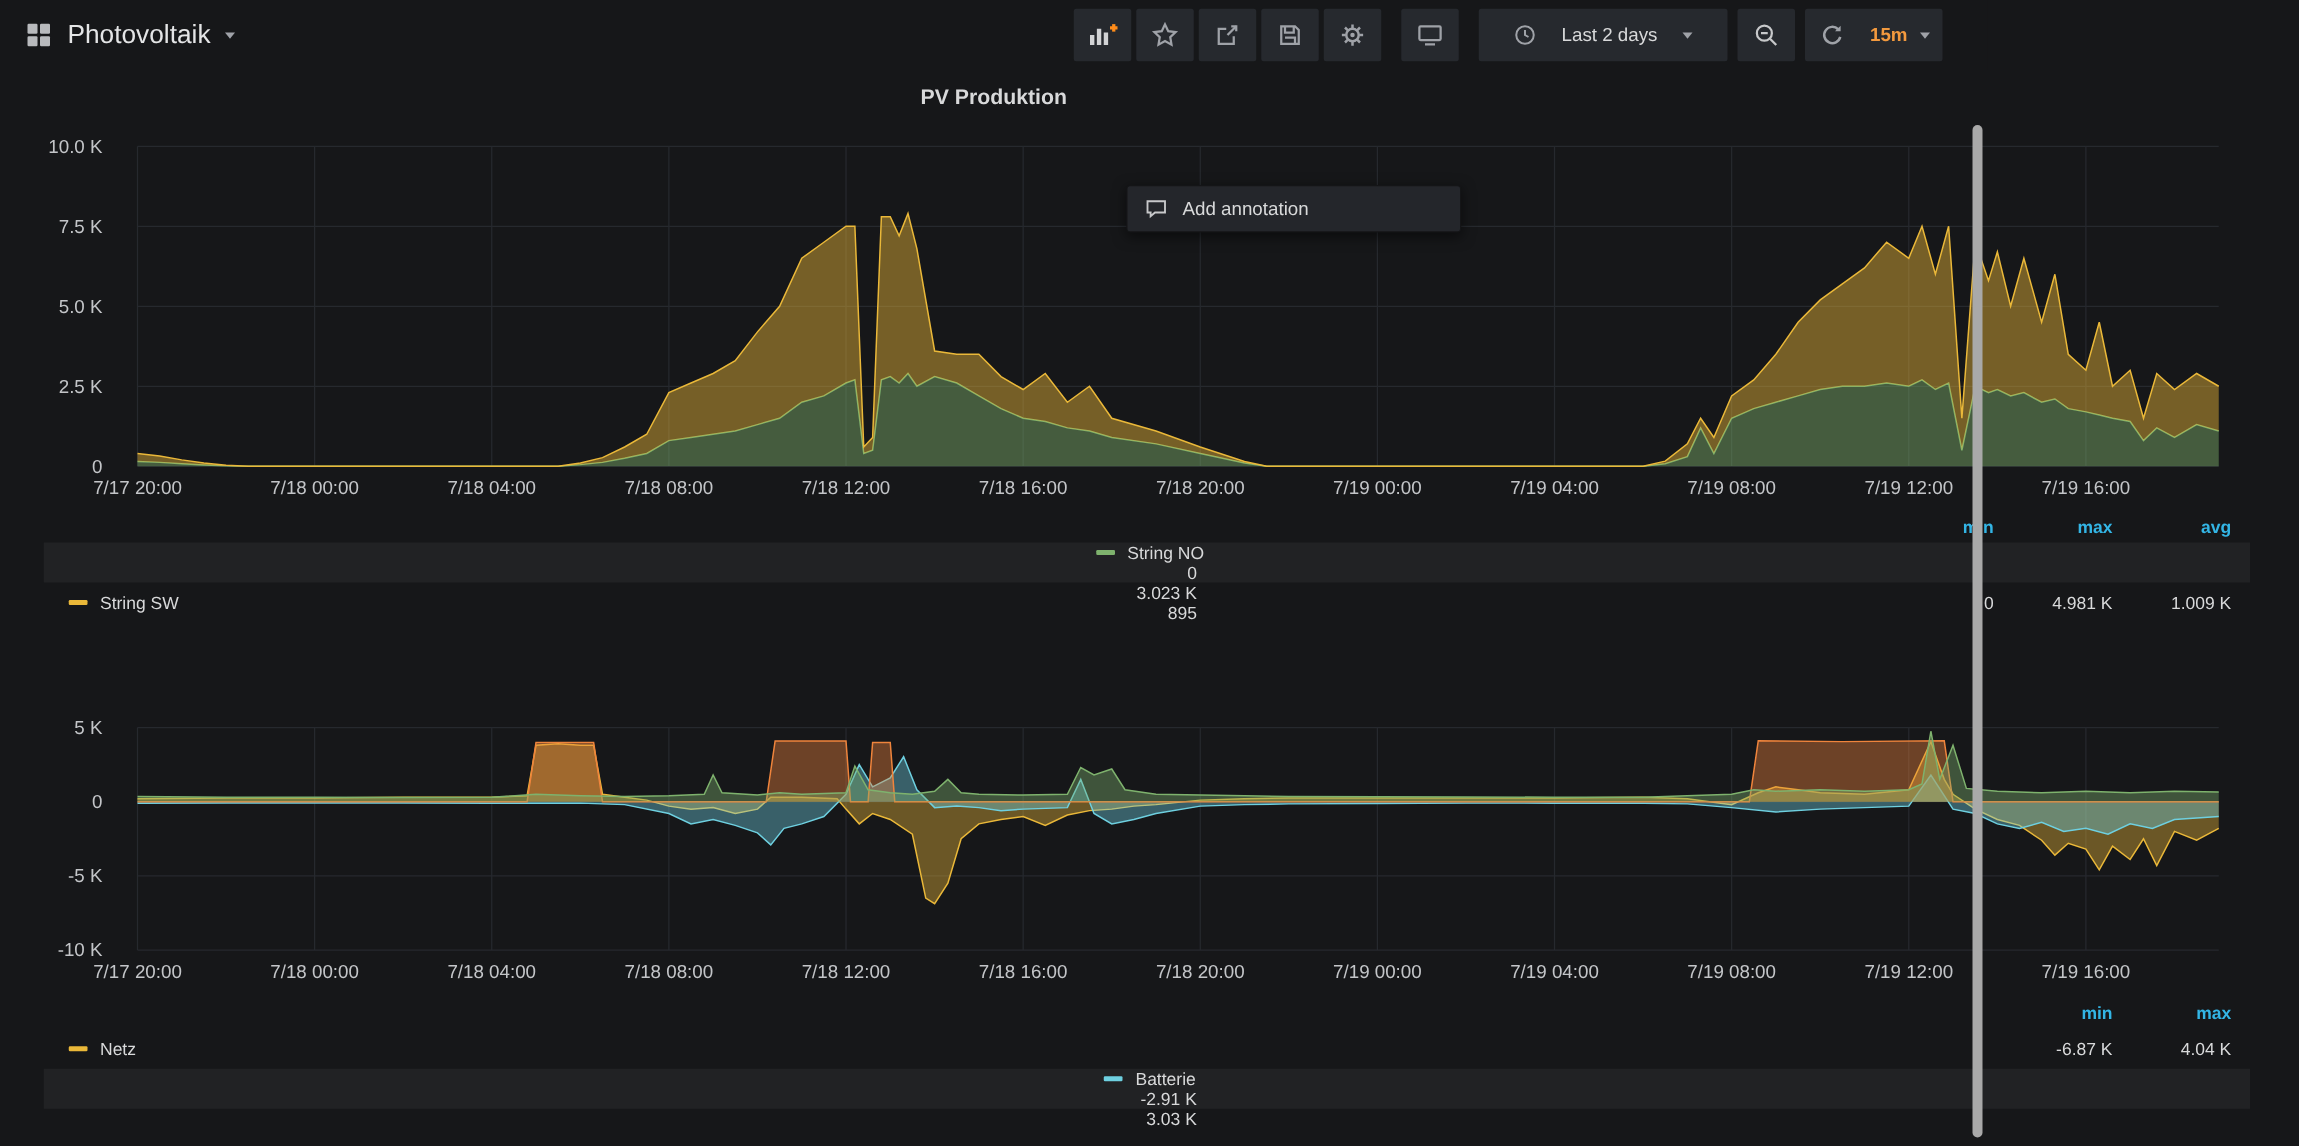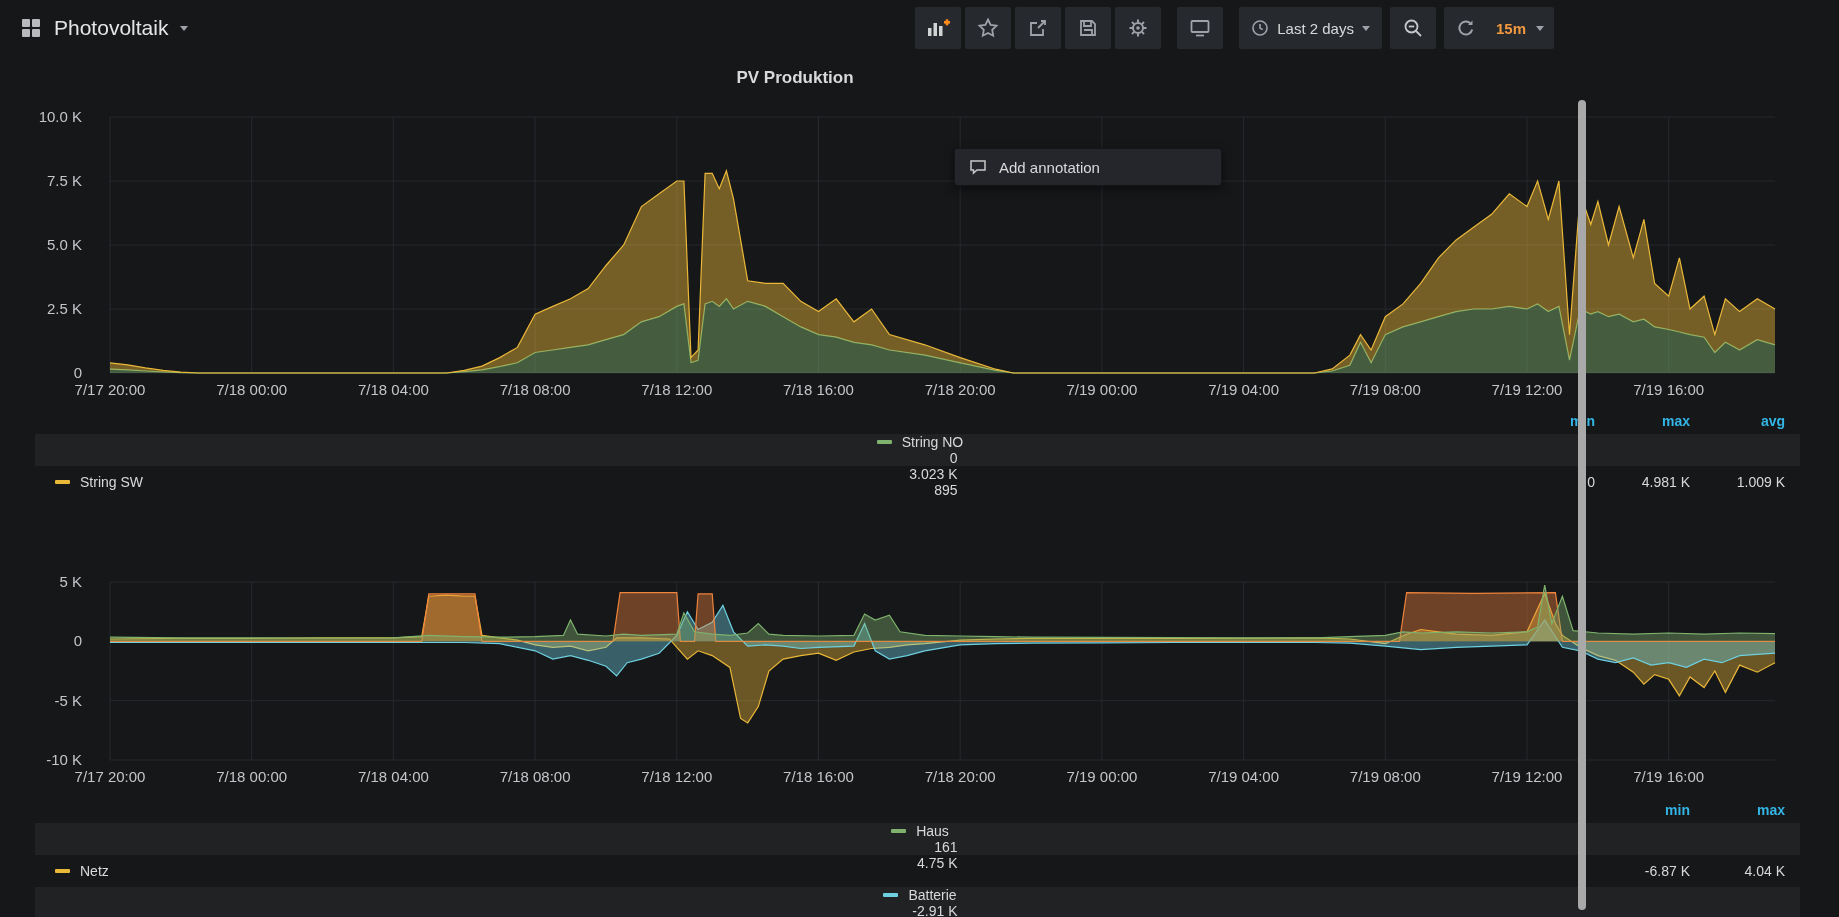--- a/index.html
+++ b/index.html
@@ -20,21 +20,21 @@
   .dash-title{font-size:21px;color:#e4e5e6;cursor:pointer;}
   .nav-right{display:flex;align-items:center;}
   .btn-group{display:flex;gap:4px;}
   .gap{width:16px;}
   .gap-s{width:8px;}
   .nav-btn{
     min-width:46px;height:42px;background:#26292e;border-radius:2px;
     display:flex;align-items:center;justify-content:center;cursor:pointer;
     box-sizing:border-box;
   }
-  .nav-btn.text{padding:0 12px;gap:8px;font-size:15px;color:#d8d9da;}
+  .nav-btn.text{padding:0 28px;gap:20px;font-size:15px;color:#d8d9da;}
   .refresh-group{display:flex;align-items:center;background:#26292e;border-radius:2px;height:42px;cursor:pointer;}
   .refresh-group .seg{display:flex;align-items:center;justify-content:center;height:42px;}
   .refresh-label{font-weight:700;font-size:15px;padding:0 6px 0 8px;}
   .caret{width:0;height:0;border-left:4.5px solid transparent;border-right:4.5px solid transparent;border-top:5px solid #9fa2a8;display:inline-block;}
   .caret.m{margin-left:4px;margin-right:10px;}
 
   
   .panel-title{
     position:absolute;left:0;width:100%;text-align:center;
     font-size:17px;font-weight:700;color:#d8d9da;cursor:pointer;
@@ -55,21 +55,21 @@
   .legend-row{display:flex;align-items:center;height:32px;padding-right:15px;cursor:default;}
   .legend-row.striped{background:rgba(255,255,255,0.05);flex-direction:column;}
   .l-spacer{flex:1;}
   .l-name-area{flex:1;display:flex;align-items:center;gap:10px;padding-left:20px;}
   .swatch{width:15px;height:4px;border-radius:1px;display:inline-block;}
   .series-name{cursor:pointer;}
   .cell{width:95px;text-align:right;}
 
   
   .annotation-menu{
-    position:absolute;left:954px;top:148px;width:268px;height:38px;
+    position:absolute;left:901px;top:148px;width:268px;height:38px;
     background:#24262b;border:1px solid #141517;border-radius:3px;
     display:flex;align-items:center;gap:12px;padding:0 14px;box-sizing:border-box;
     box-shadow:0 3px 10px rgba(0,0,0,0.5);font-size:15px;color:#d8d9da;
     cursor:pointer;z-index:5;
   }
 
   
   .scrollbar-thumb{
     position:absolute;right:4px;top:100px;width:8px;height:810px;
     background:#a9a9a9;border-radius:4px;cursor:grab;z-index:9;
@@ -318,28 +318,20 @@
       <path d="M110.0,67.2L180.9,67.8L251.7,67.8L322.6,68.0L393.4,67.8L428.8,65.4L464.3,66.6L499.7,67.2L535.1,66.6L563.4,65.4L570.5,50.0L577.6,64.2L606.0,66.0L623.7,64.2L641.4,65.4L676.8,64.2L683.9,42.9L694.5,61.8L712.2,64.2L729.9,65.4L747.7,63.0L758.3,53.5L768.9,64.2L783.1,65.4L818.5,66.0L853.9,65.4L864.6,44.0L875.2,50.0L889.4,45.2L900.0,61.8L924.8,65.4L960.2,66.0L995.6,66.6L1031.1,67.2L1101.9,67.4L1172.8,67.5L1243.6,67.8L1314.5,67.8L1349.9,66.6L1385.3,65.4L1403.0,61.8L1420.7,63.0L1456.2,61.8L1491.6,63.0L1527.0,61.8L1537.6,57.1L1544.7,15.0L1551.8,53.5L1562.4,26.2L1573.1,60.7L1597.9,63.0L1633.3,64.2L1668.7,63.0L1704.1,64.2L1739.6,63.0L1775.0,63.6L1775.0,71.3L1739.6,71.3L1704.1,71.3L1668.7,71.3L1633.3,71.3L1597.9,71.3L1573.1,71.3L1562.4,71.3L1551.8,71.3L1544.7,71.3L1537.6,71.3L1527.0,71.3L1491.6,71.3L1456.2,71.3L1420.7,71.3L1403.0,71.3L1385.3,71.3L1349.9,71.3L1314.5,71.3L1243.6,71.3L1172.8,71.3L1101.9,71.3L1031.1,71.3L995.6,71.3L960.2,71.3L924.8,71.3L900.0,71.3L889.4,71.3L875.2,71.3L864.6,71.3L853.9,71.3L818.5,71.3L783.1,71.3L768.9,71.3L758.3,71.3L747.7,71.3L729.9,71.3L712.2,71.3L694.5,71.3L683.9,71.3L676.8,71.3L641.4,71.3L623.7,71.3L606.0,71.3L577.6,71.3L570.5,71.3L563.4,71.3L535.1,71.3L499.7,71.3L464.3,71.3L428.8,71.3L393.4,71.3L322.6,71.3L251.7,71.3L180.9,71.3L110.0,71.3Z" fill="#7eb26d" fill-opacity="0.4" stroke="none"></path>
       <path d="M110.0,67.2L180.9,67.8L251.7,67.8L322.6,68.0L393.4,67.8L428.8,65.4L464.3,66.6L499.7,67.2L535.1,66.6L563.4,65.4L570.5,50.0L577.6,64.2L606.0,66.0L623.7,64.2L641.4,65.4L676.8,64.2L683.9,42.9L694.5,61.8L712.2,64.2L729.9,65.4L747.7,63.0L758.3,53.5L768.9,64.2L783.1,65.4L818.5,66.0L853.9,65.4L864.6,44.0L875.2,50.0L889.4,45.2L900.0,61.8L924.8,65.4L960.2,66.0L995.6,66.6L1031.1,67.2L1101.9,67.4L1172.8,67.5L1243.6,67.8L1314.5,67.8L1349.9,66.6L1385.3,65.4L1403.0,61.8L1420.7,63.0L1456.2,61.8L1491.6,63.0L1527.0,61.8L1537.6,57.1L1544.7,15.0L1551.8,53.5L1562.4,26.2L1573.1,60.7L1597.9,63.0L1633.3,64.2L1668.7,63.0L1704.1,64.2L1739.6,63.0L1775.0,63.6" fill="none" stroke="#7eb26d" stroke-width="1.2"></path>
     </svg>
 
   <div class="legend" id="legend2">
     <div class="legend-header" style="color: rgb(51, 181, 229);">
       <span class="l-spacer"></span>
       <span class="cell">min</span>
       <span class="cell">max</span>
     </div>
-    <div class="legend-row striped">
-      <span class="l-name-area">
-        <span class="swatch" style="background: rgb(126, 178, 109);"></span>
-        <span class="series-name">Haus</span>
-      </span>
-      <span class="cell">161</span>
-      <span class="cell">4.75 K</span>
-    </div>
     <div class="legend-row">
       <span class="l-name-area">
         <span class="swatch" style="background: rgb(234, 184, 57);"></span>
         <span class="series-name">Netz</span>
       </span>
       <span class="cell">-6.87 K</span>
       <span class="cell">4.04 K</span>
     </div>
     <div class="legend-row striped">
       <span class="l-name-area">

